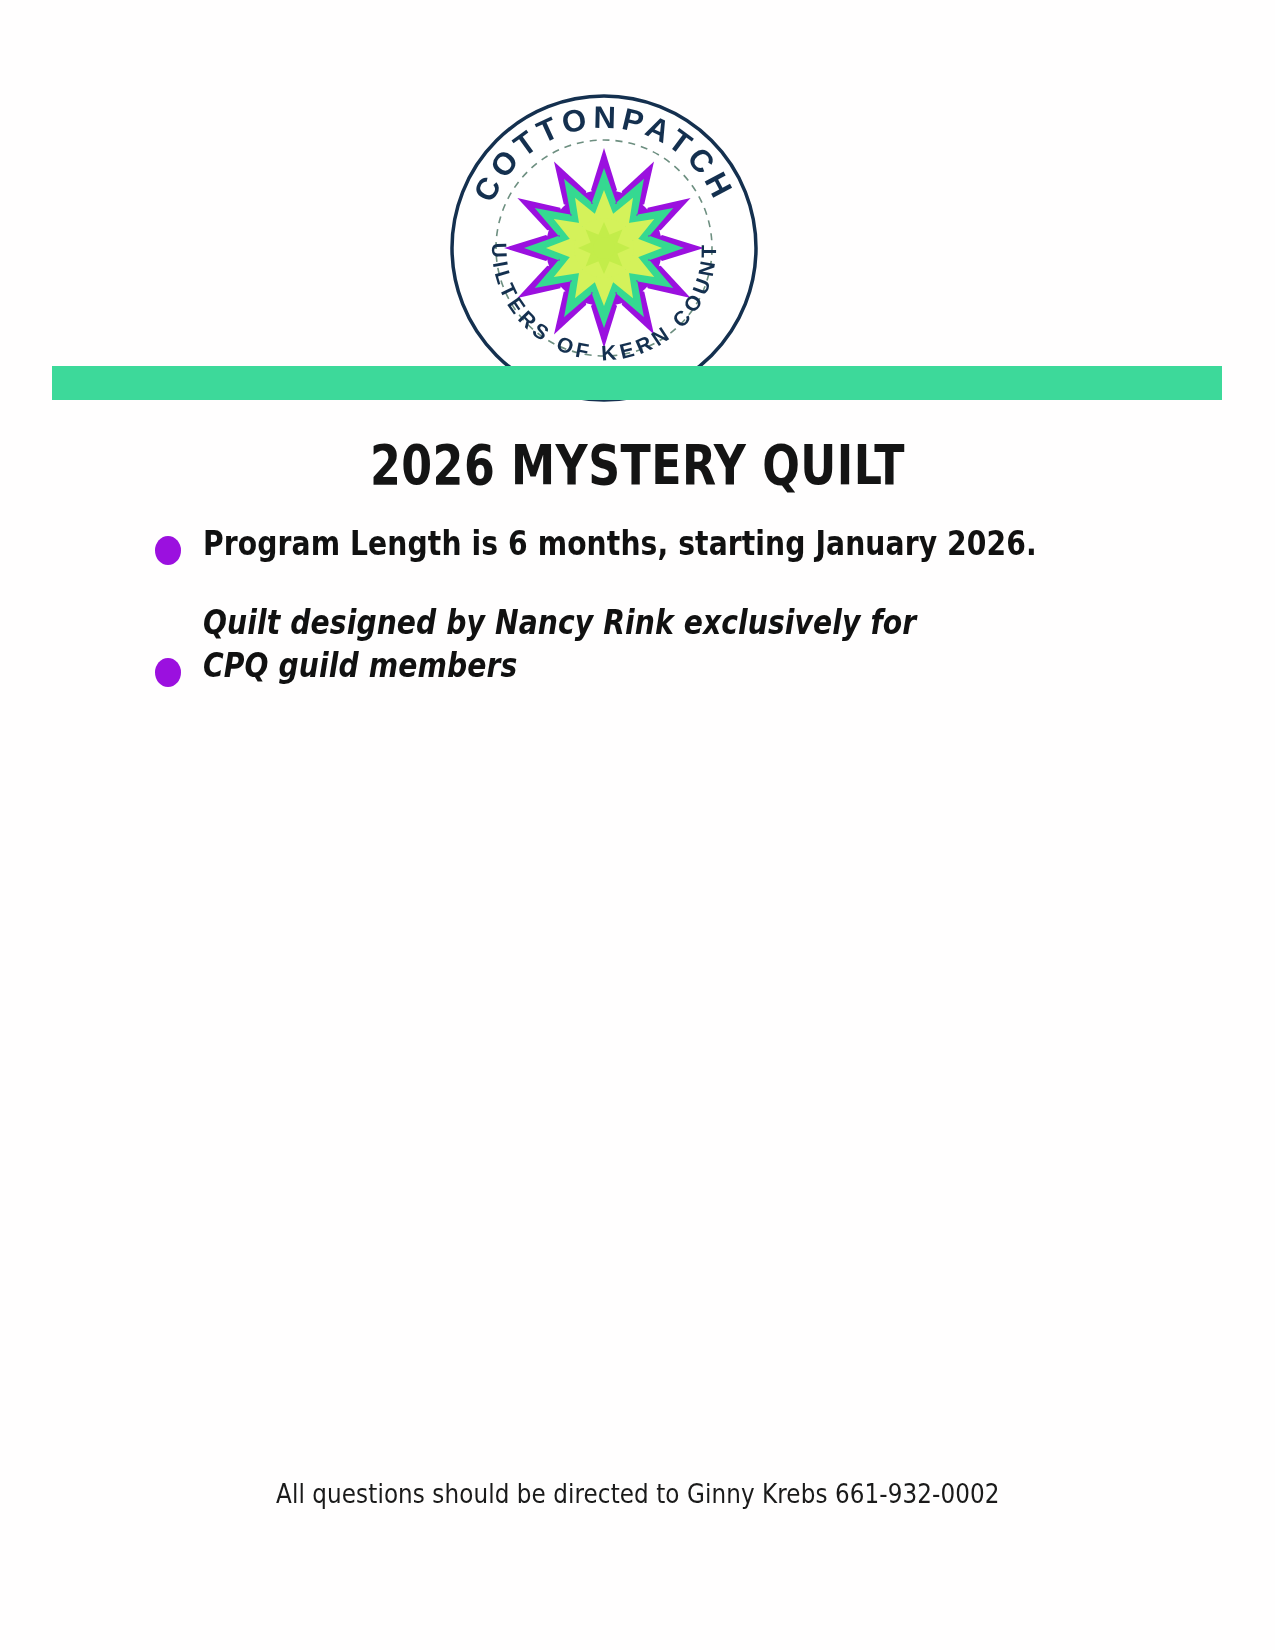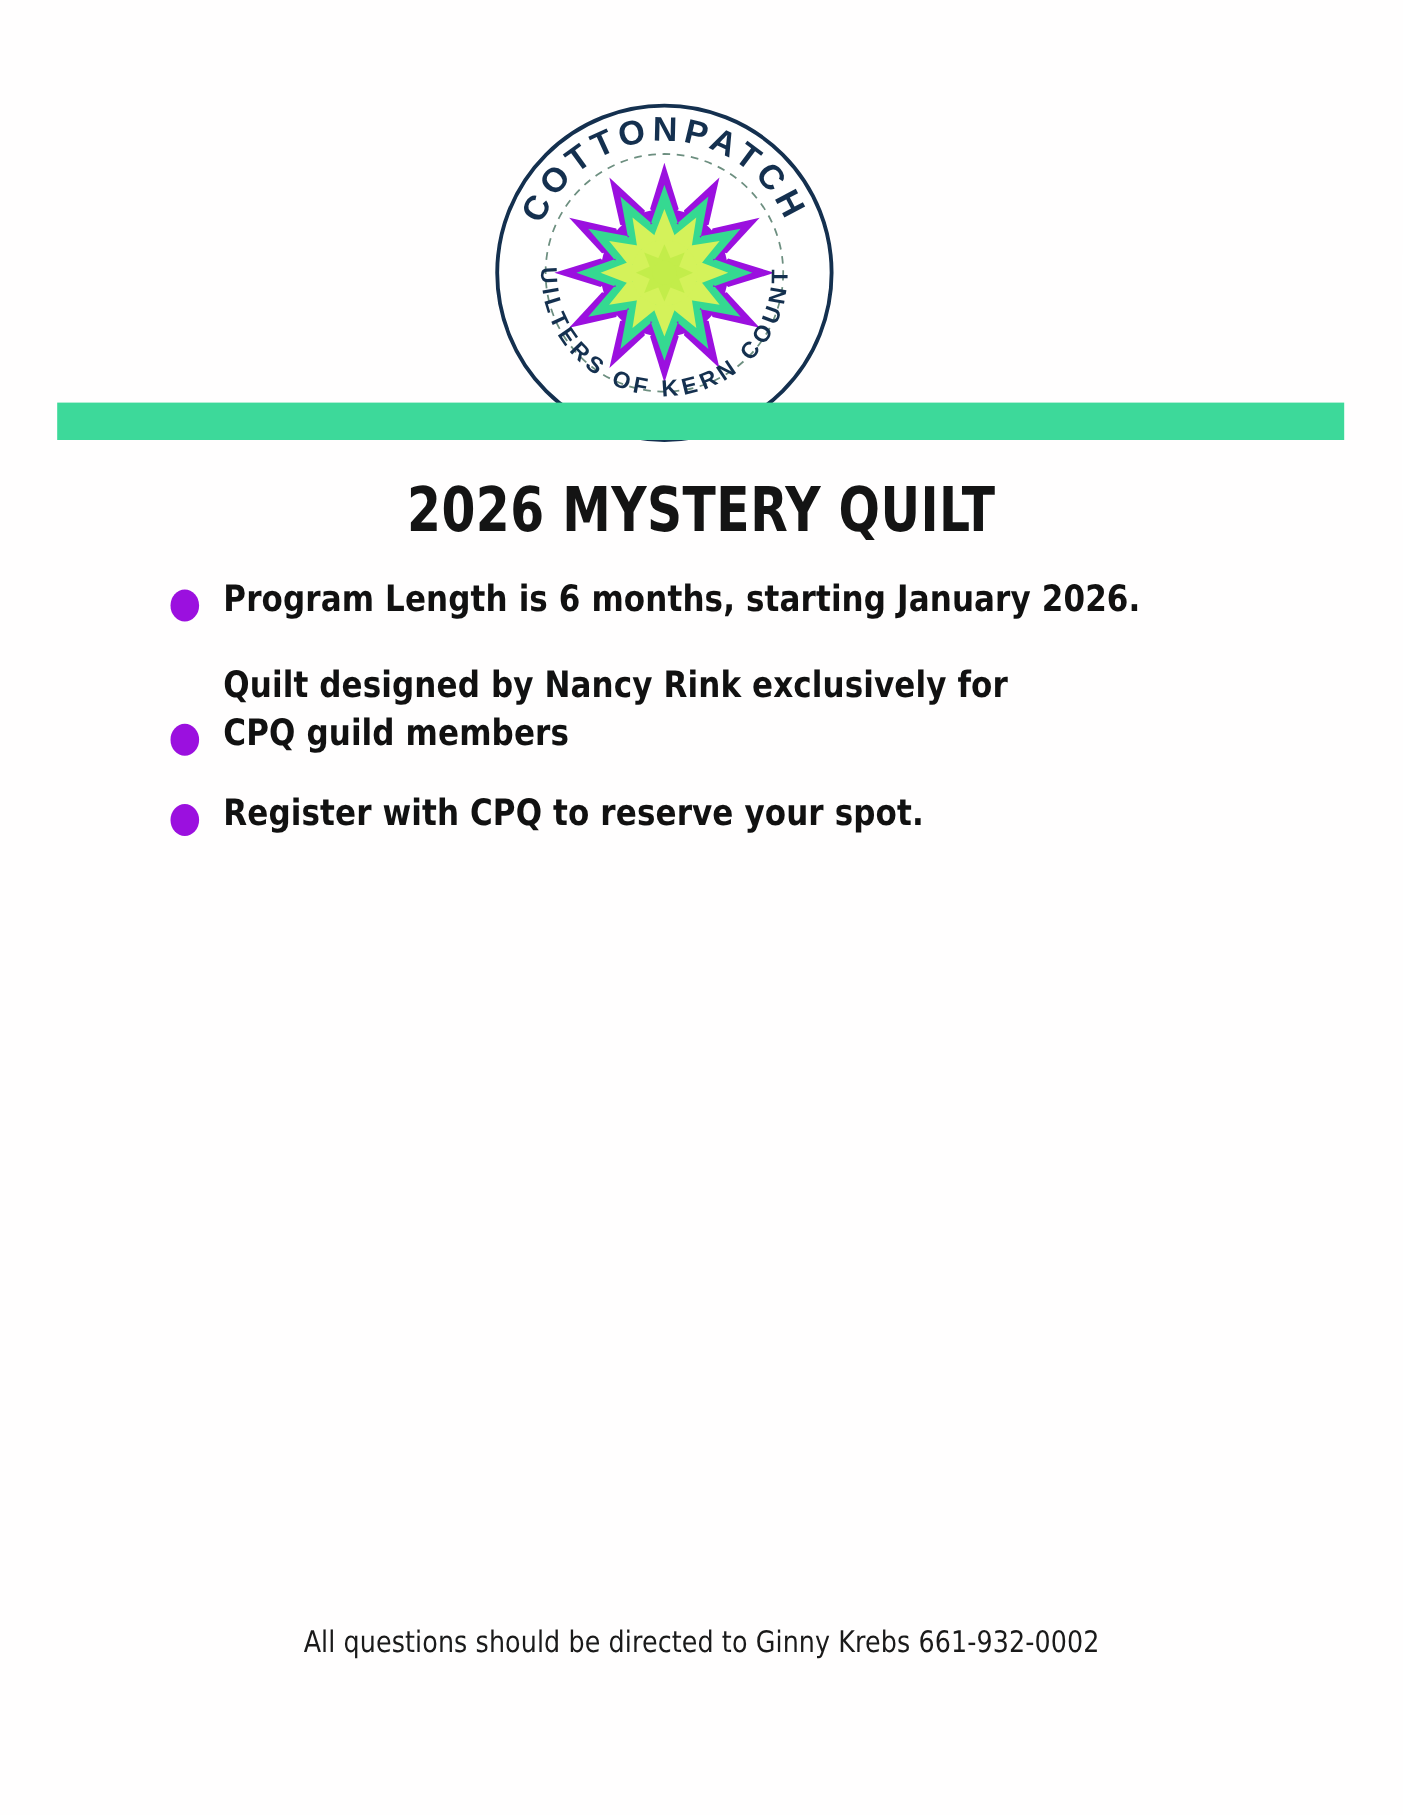--- a/index.html
+++ b/index.html
@@ -86,21 +86,21 @@
     font-size: 33px;
     line-height: 43px;
     color: #111111;
     letter-spacing: 0.1px;
     transform: scaleX(0.95);
     transform-origin: left top;
     white-space: pre-line;
   }
 
   
-  .bullet-row.gap-lg { margin-bottom: 30px; }
+  .bullet-row.gap-lg { margin-bottom: 30px; font-style: italic; }
   .bullet-row.gap-xl { margin-bottom: 36px; }
   .bullet-row.gap-sm { margin-bottom: 16px; }
 
   
   .footer {
     position: absolute;
     left: 0;
     top: 1478px;
     width: 1275px;
     text-align: center;
@@ -217,24 +217,20 @@
     <div class="bullet-row gap-lg">
       <span class="dot"></span>
       <span class="btext">Quilt designed by Nancy Rink exclusively for
 CPQ guild members</span>
     </div>
 
 
 
 
 
-    <div class="bullet-row">
-      <span class="dot"></span>
-      <span class="btext">Register with CPQ to reserve your spot.</span>
-    </div>
 
   </div>
 
   <div class="footer">
     <span>All questions should be directed to Ginny Krebs 661-932-0002</span>
   </div>
 
 </div>
 
 </body></html>

